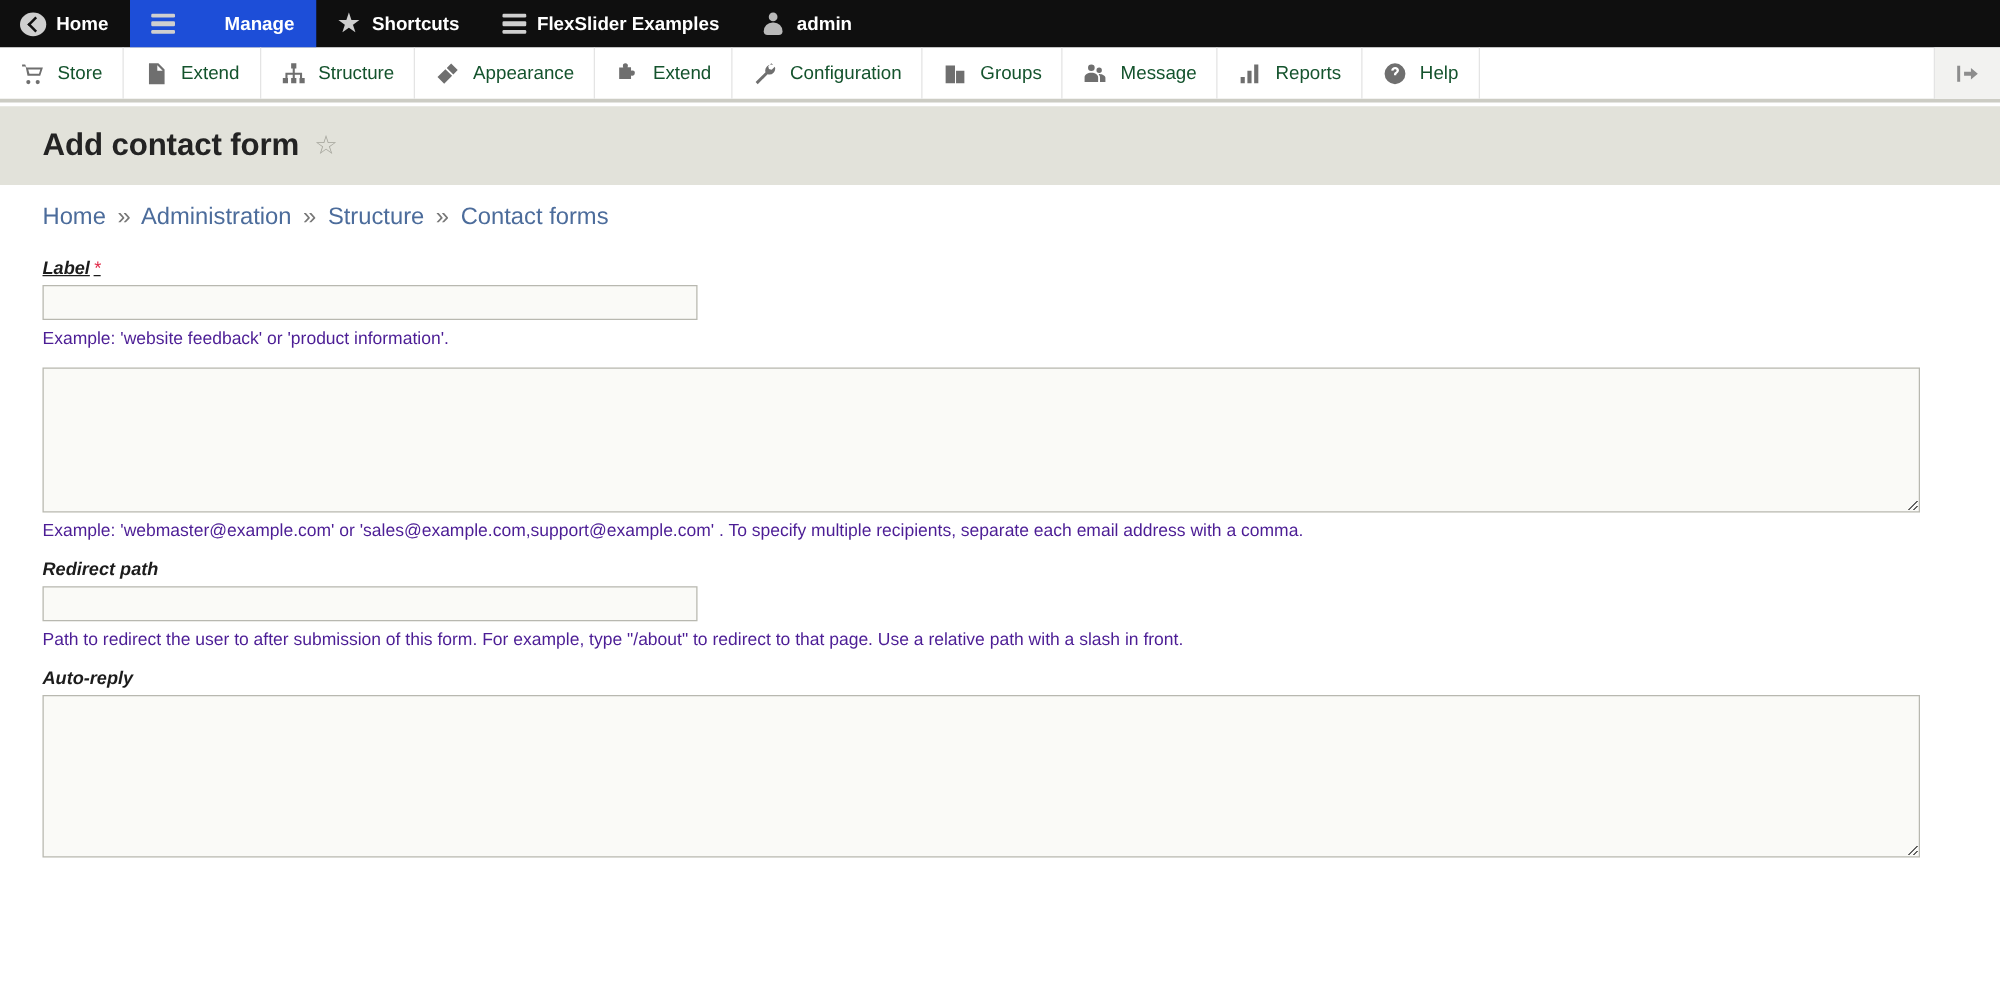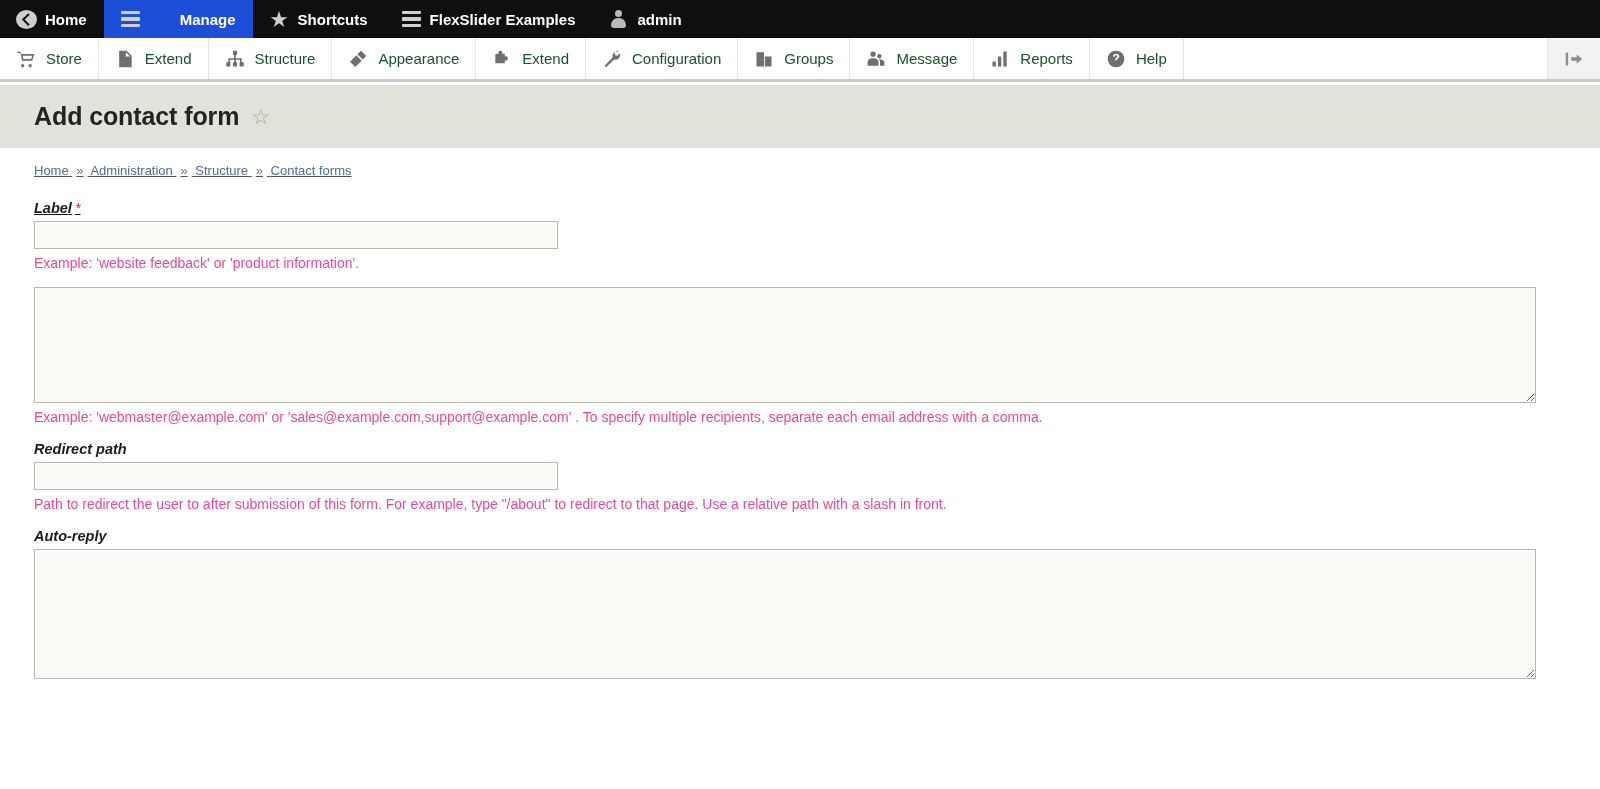--- a/index.html
+++ b/index.html
@@ -122,21 +122,21 @@
   #page-title-star {
     margin-left: 12px;
     font-size: 21px; color: #a4a49b;
     cursor: pointer; line-height: 1;
   }
 
   
   #content { position: absolute; top: 148px; left: 0; width: 1600px; }
   #breadcrumb {
     margin: 15px 0 0 34px;
-    font-size: 13px; color: #4f4f4f; text-decoration: underline;
+    font-size: 19px; color: #4f4f4f;
   }
   #breadcrumb a {
     color: #4c6c9b; text-decoration: none; cursor: pointer;
   }
   #breadcrumb .sep { color: #777; margin: 0 4px; }
 
   form#contact-form { margin: 22px 34px 0 34px; }
 
   .form-item { margin-bottom: 16px; }
   .form-label {
@@ -169,21 +169,21 @@
     outline: none;
     resize: both;
     overflow: auto;
   }
   textarea.ta-recipients { height: 116px; }
   textarea.ta-message    { height: 130px; }
   textarea.ta-autoreply  { height: 130px; }
 
   .form-desc {
     margin-top: 6px;
-    font-size: 14px; color: #ec4899;
+    font-size: 14px; color: #4c1d95;
   }
 </style>
 </head>
 <body>
 
 <div id="toolbar-bar">
 
   <div class="bar-tab">
     <span class="bar-icon">
         <span class="ico-back"></span>

